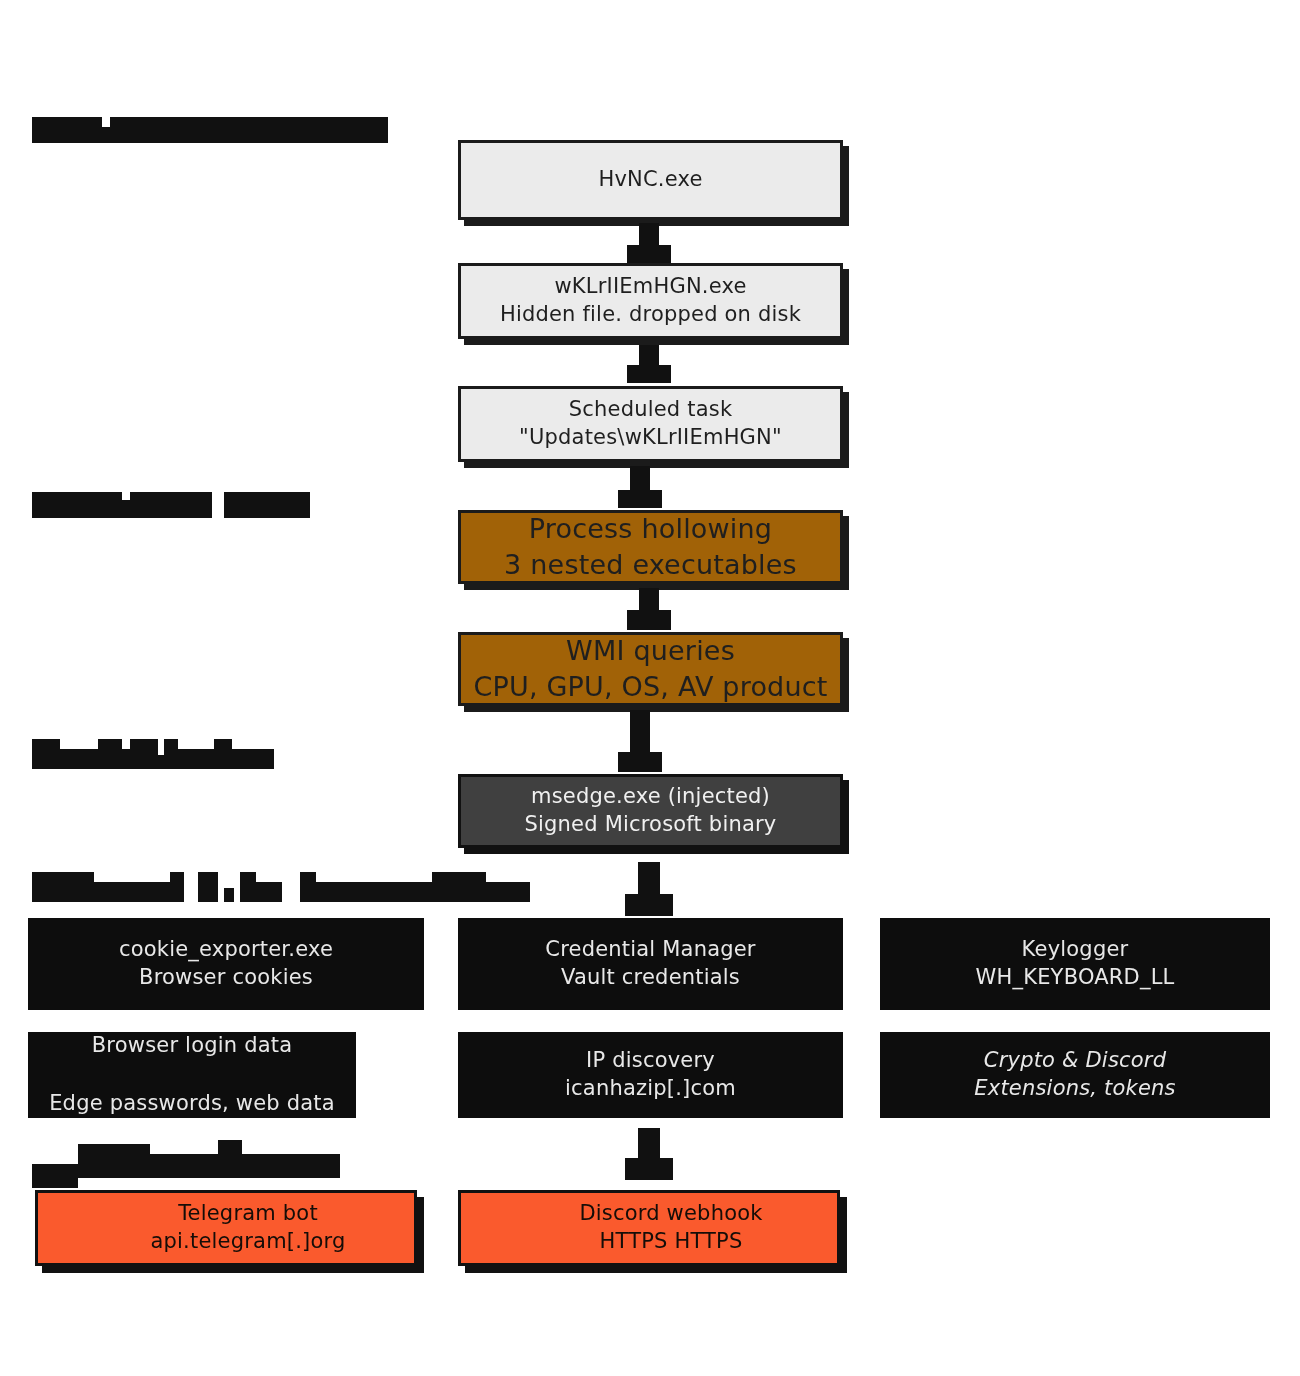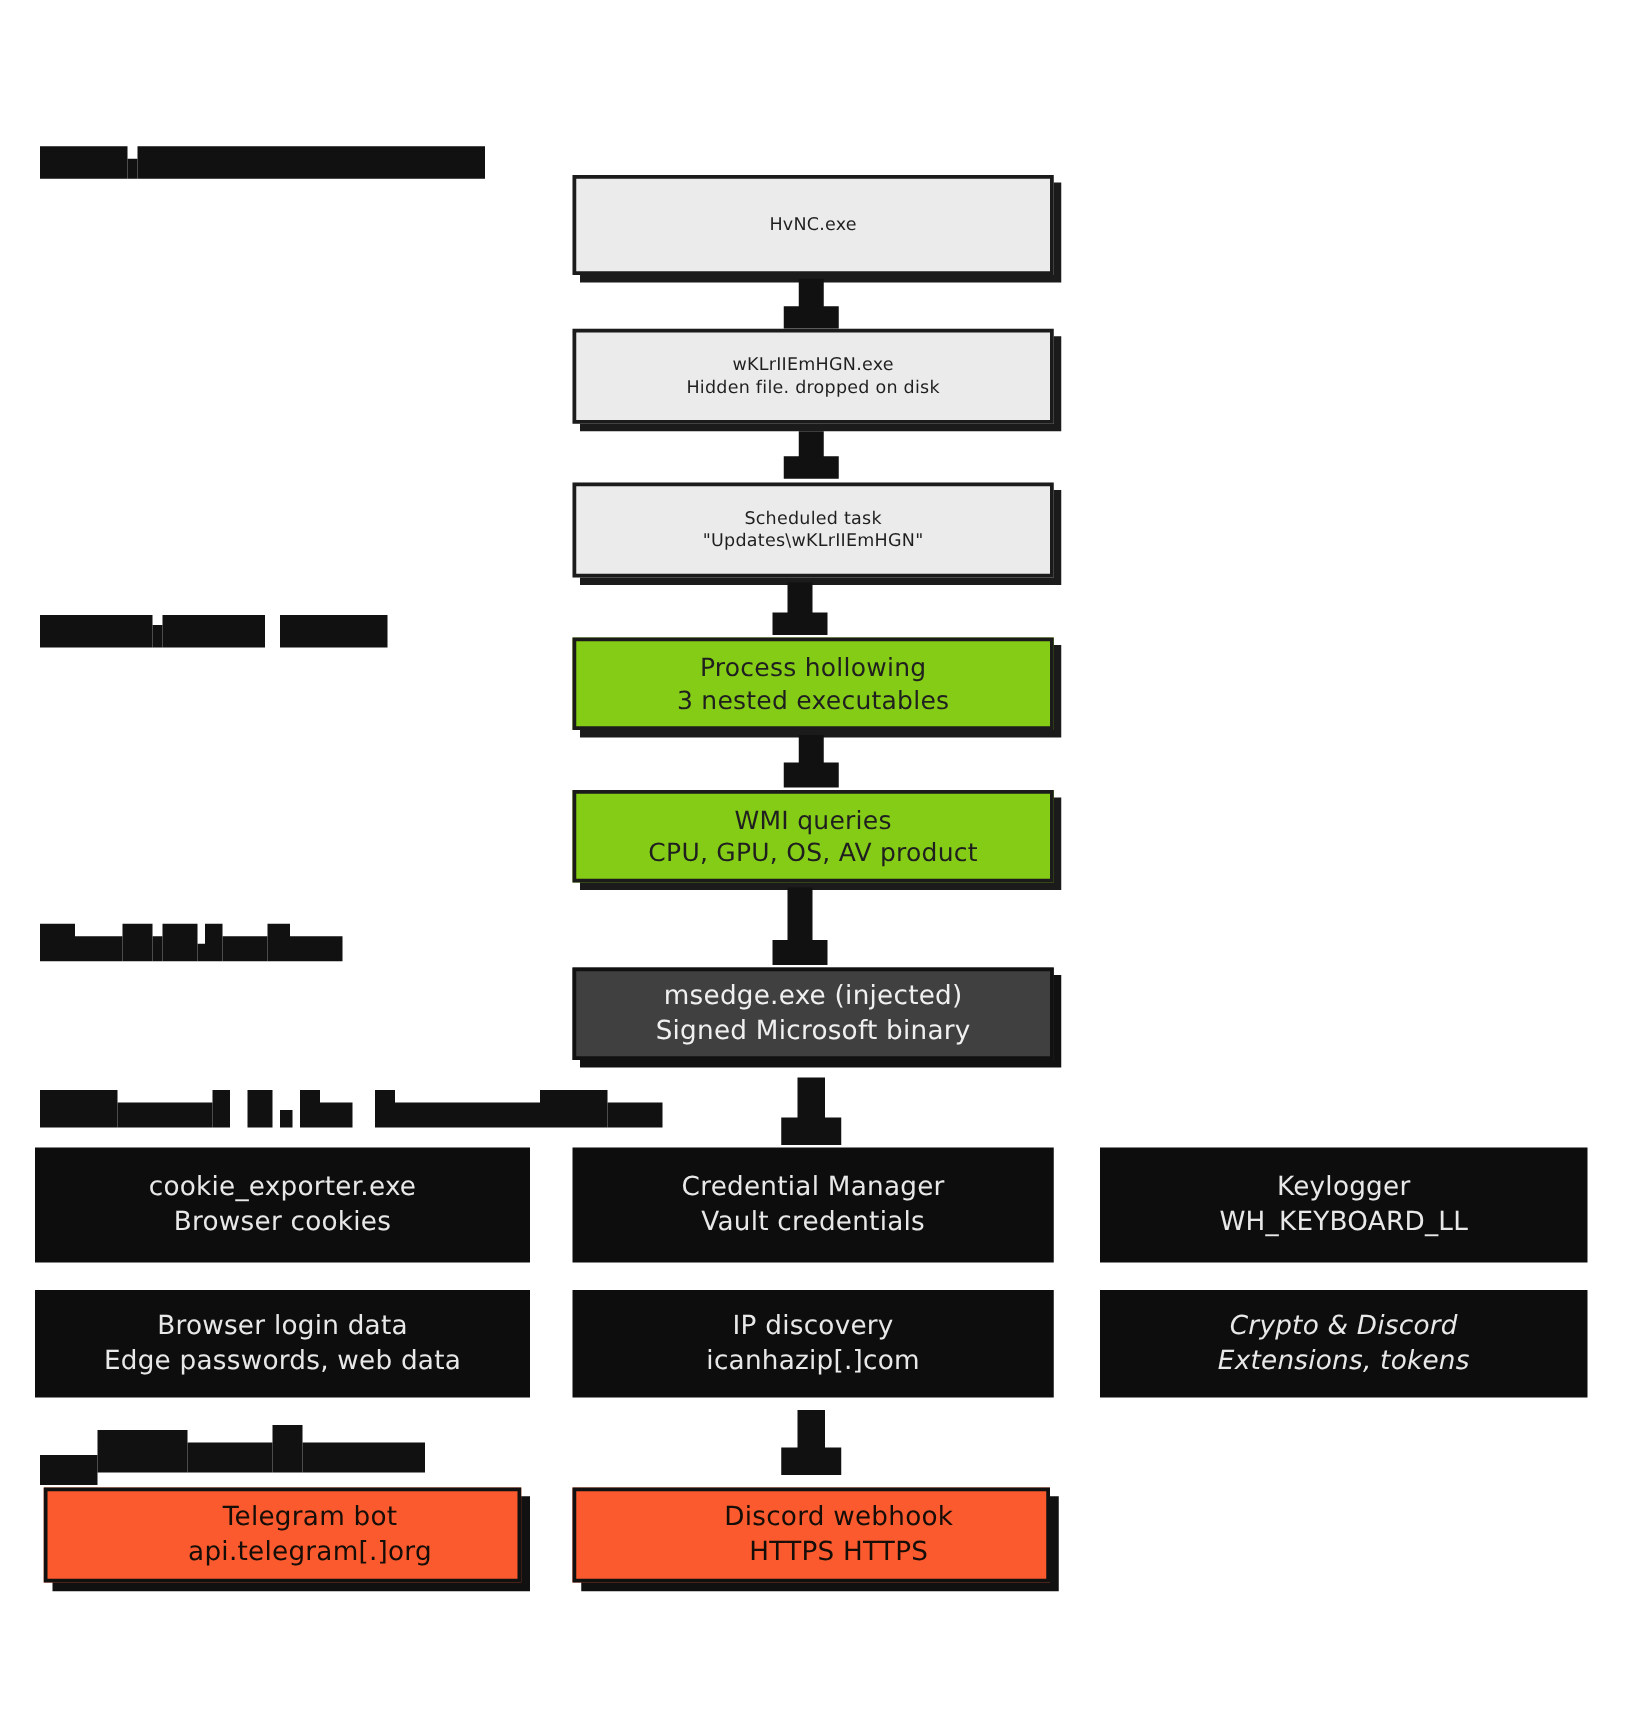--- a/index.html
+++ b/index.html
@@ -48,29 +48,29 @@
     letter-spacing: 0.2px;
   }
   .node .line1 { display: block; }
   .node .line2 { display: block; }
 
   
   .node.light {
     background: #ebebeb;
     border: 3px solid #1b1b1b;
     color: #1f1f1f;
-    font-size: 14px;
+    font-size: 21px;
     box-shadow: 6px 6px 0 0 #1b1b1b;
   }
   
   .node.medium {
-    background: #84cc16;
+    background: #a16207;
     border: 3px solid #1b1b1b;
     color: #1f1f1f;
-    font-size: 20px;
+    font-size: 27px;
     box-shadow: 6px 6px 0 0 #1b1b1b;
   }
   
   .node.dark {
     background: #404040;
     border: 3px solid #111111;
     color: #f0f0f0;
     font-size: 21px;
     box-shadow: 6px 6px 0 0 #111111;
   }
@@ -230,21 +230,21 @@
   <div class="node black" style="left:458px; top:918px; width:385px; height:92px;">
     <span class="line1">Credential Manager</span>
     <span class="line2">Vault credentials</span>
   </div>
 
   <div class="node black" style="left:880px; top:918px; width:390px; height:92px;">
     <span class="line1">Keylogger</span>
     <span class="line2">WH_KEYBOARD_LL</span>
   </div>
 
-  <div class="node black" style="left:28px; top:1032px; width:396px; height:86px;">
+  <div class="node black" style="left:28px; top:1032px; width:328px; height:86px;justify-content:space-between;">
     <span class="line1">Browser login data</span>
     <span class="line2">Edge passwords, web data</span>
   </div>
 
   <div class="node black" style="left:458px; top:1032px; width:385px; height:86px;">
     <span class="line1">IP discovery</span>
     <span class="line2">icanhazip[.]com</span>
   </div>
 
   <div class="node black" style="left:880px; top:1032px; width:390px; height:86px;font-style:italic;">

